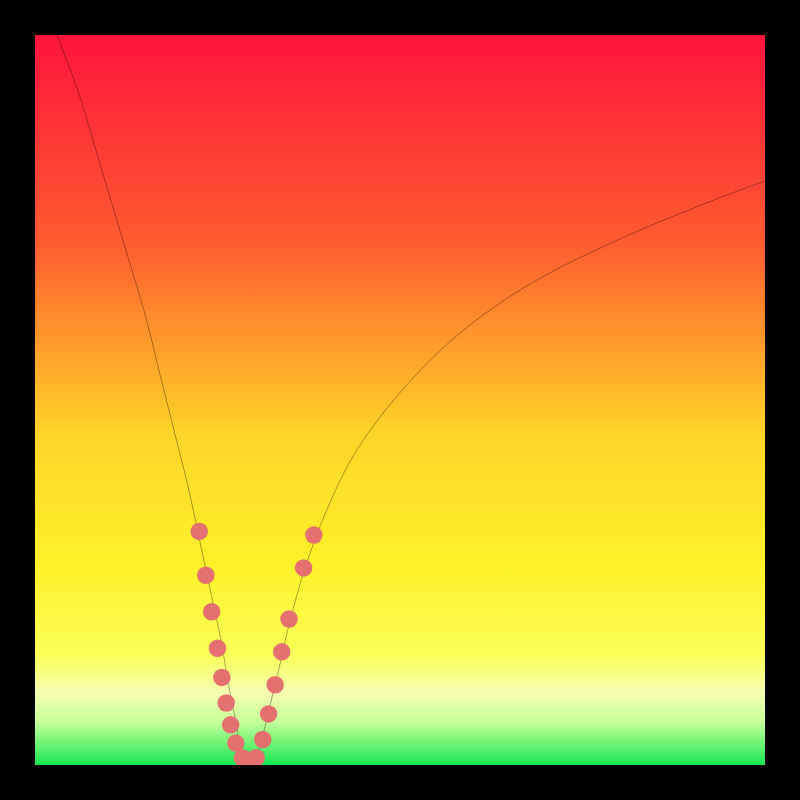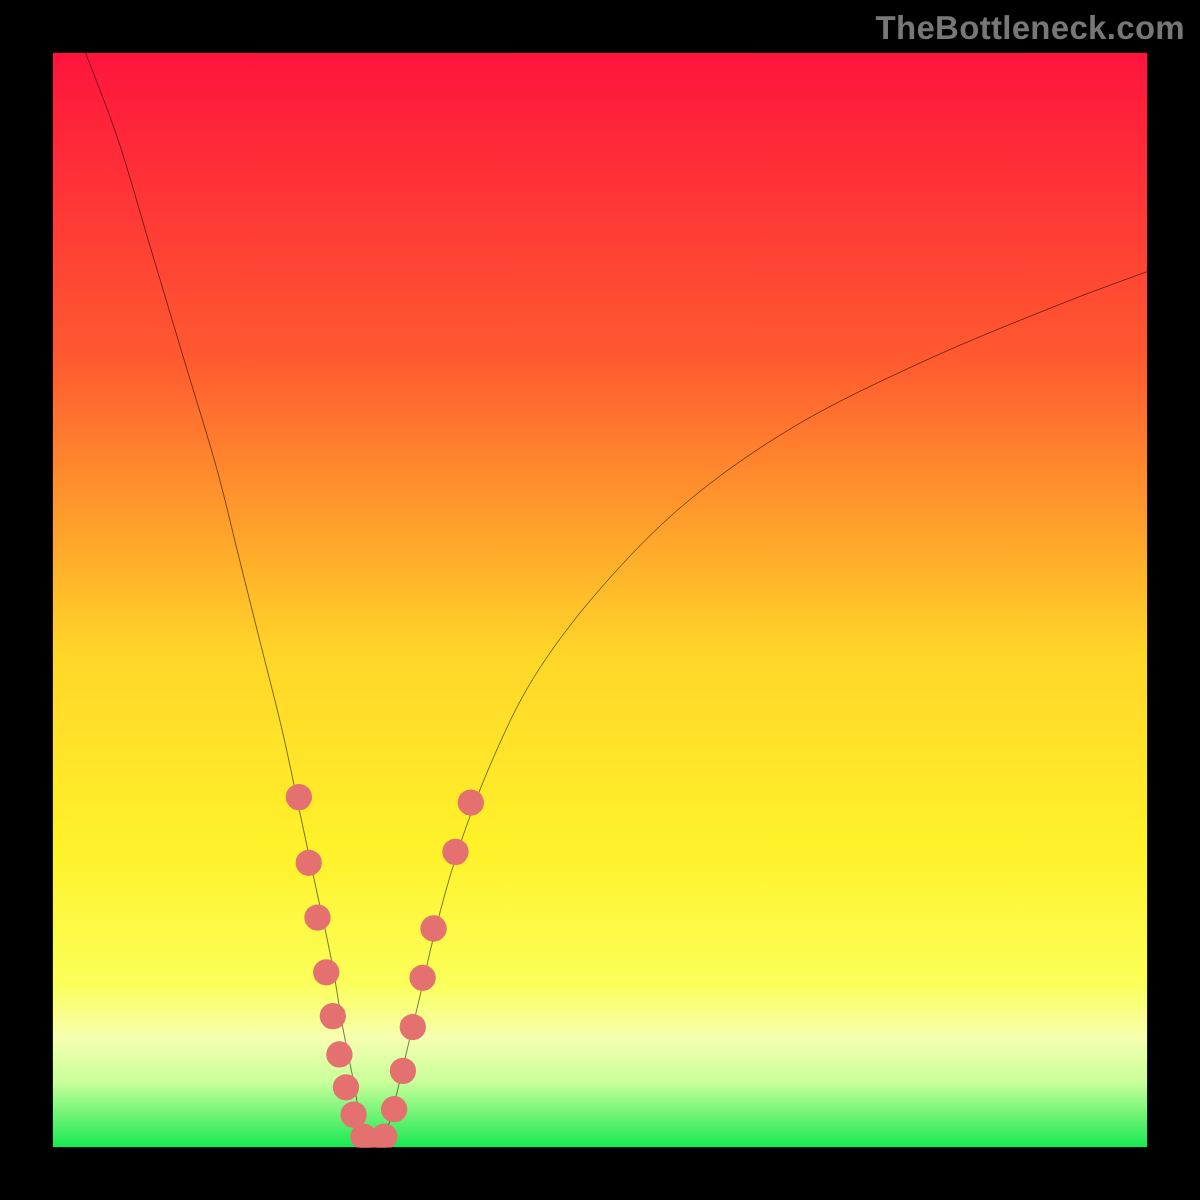--- a/index.html
+++ b/index.html
@@ -89,14 +89,13 @@
           <circle cx="32.00" cy="93.00" r="1.2" class="dot" fill="#e4716f"></circle>
           <circle cx="32.90" cy="89.00" r="1.2" class="dot" fill="#e4716f"></circle>
           <circle cx="33.80" cy="84.50" r="1.2" class="dot" fill="#e4716f"></circle>
           <circle cx="34.80" cy="80.00" r="1.2" class="dot" fill="#e4716f"></circle>
           <circle cx="36.80" cy="73.00" r="1.2" class="dot" fill="#e4716f"></circle>
           <circle cx="38.20" cy="68.50" r="1.2" class="dot" fill="#e4716f"></circle>
         </g>
     </svg>
   </div>
 
-  <div class="watermark">TheBottleneck.com</div>
 </div>
 
 </body></html>

